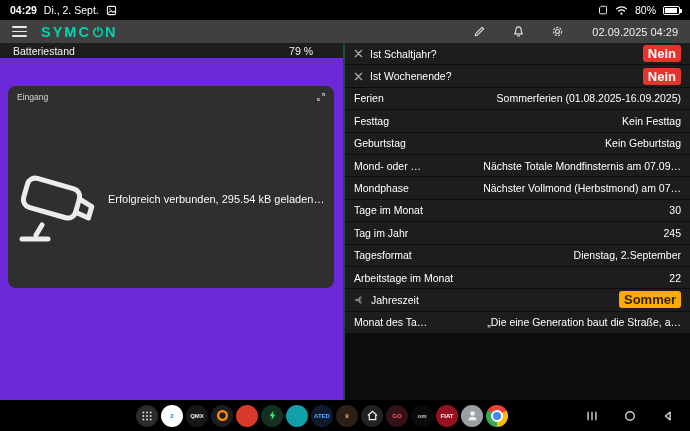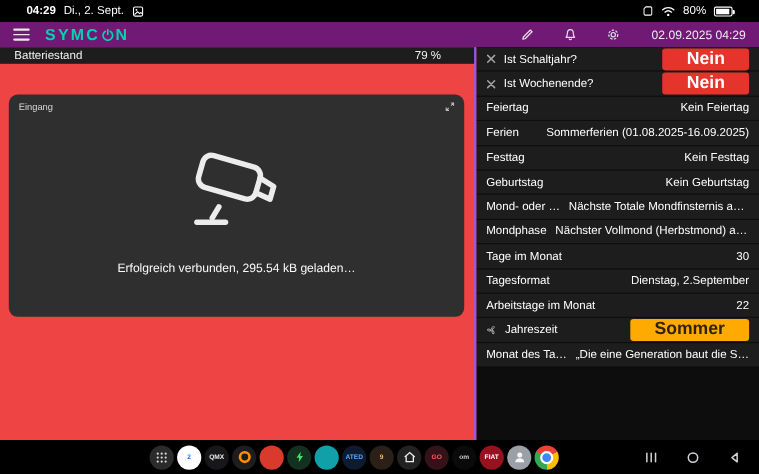--- a/index.html
+++ b/index.html
@@ -2,59 +2,59 @@
 <html style="--accent: #00d3ae;"><head>
 <meta charset="utf-8">
 <style>
   *{margin:0;padding:0;box-sizing:border-box}
   html,body{background:#000}
   .screen{position:relative;width:690px;height:431px;background:#000;overflow:hidden;
           font-family:"Liberation Sans",sans-serif;color:#fff}
 
   
   .status-bar{height:20px;display:flex;justify-content:space-between;align-items:center;
-              padding:0 24px;font-size:10.5px;background:#000}
+              padding:0 10px;font-size:10.5px;background:#000}
   .sb-left,.sb-right{display:flex;align-items:center;gap:7px}
   .sb-time{font-weight:700}
   .sb-icon{display:flex;align-items:center}
   .battery{width:17px;height:9px;border:1px solid #fff;border-radius:2px;position:relative}
   .battery i{position:absolute;left:1px;top:1px;bottom:1px;width:80%;background:#fff}
   .battery:after{content:"";position:absolute;right:-3px;top:2px;width:2px;height:4px;background:#fff;border-radius:0 1px 1px 0}
 
   
   .app-header{height:23px;display:flex;justify-content:space-between;align-items:center;
-              padding:0 12px;background:#701a75}
+              padding:0 12px;background:#404040}
   .hdr-left{display:flex;align-items:center;gap:14px}
   .hamburger{display:flex;flex-direction:column;gap:2.5px;width:15px;cursor:pointer}
   .hamburger span{height:1.7px;background:#e8e8e8;border-radius:1px}
   .logo{display:flex;align-items:center;font-size:14.5px;font-weight:700;letter-spacing:2px;color:var(--accent,#00d3ae)}
   .logo .power-o{margin:0 1px;display:flex}
   .hdr-right{display:flex;align-items:center;gap:26px}
   .hdr-icon{display:flex;cursor:pointer}
   .hdr-datetime{font-size:11px;color:#ededed;margin-left:2px}
 
   
   .content{display:flex;height:357px}
-  .left-panel{width:433px;background:#ef4444;border-right:2px solid #8b5cf6;position:relative}
+  .left-panel{width:345px;background:#6d28d9;border-right:2px solid #14532d;position:relative}
   .battery-row{height:15px;background:#1d1d1d;display:flex;align-items:center;justify-content:space-between;
                padding:0 30px 0 13px;font-size:10.5px;color:#f2f2f2}
   .camera-card{margin:28px 9px 0 8px;height:202px;background:#2f2f2f;border-radius:8px;position:relative;
-               display:flex;flex-direction:column;align-items:center}
+               display:flex;align-items:center}
   .card-title{position:absolute;top:6px;left:9px;font-size:8.5px;color:#d8d8d8}
   .expand-icon{position:absolute;top:6px;right:8px;display:flex;cursor:pointer}
   .camera-icon{margin-top:46px;display:flex}
   .camera-status{margin-top:24px;font-size:11px;color:#fafafa}
 
   .right-panel{flex:1;background:#0d0d0d;overflow:hidden;display:flex;flex-direction:column}
   .vrow{flex:0 0 21.4px;height:21.4px;margin-bottom:1px;background:#1d1d1d;display:flex;align-items:center;
         padding:0 9px;font-size:10.5px;cursor:pointer}
   .vicon{display:flex;margin-right:7px}
   .vlabel{white-space:nowrap;margin-right:8px;color:#fff}
   .vval{margin-left:auto;white-space:nowrap;overflow:hidden;text-overflow:ellipsis;text-align:right;color:#fff}
-  .badge{margin-left:auto;font-size:16px;font-weight:700;padding:2px 22px;border-radius:3px;line-height:1;white-space:nowrap}
+  .badge{margin-left:auto;font-size:13px;font-weight:700;padding:2px 5px;border-radius:3px;line-height:1;white-space:nowrap}
 
   
   .taskbar{position:absolute;left:0;right:0;bottom:0;height:31px;background:#000;display:flex;align-items:center}
   .tb-apps{display:flex;align-items:center;gap:3px;margin-left:136px}
   .app-icon{width:22px;height:22px;border-radius:50%;display:flex;align-items:center;justify-content:center;
             font-size:6px;font-weight:700;cursor:pointer;position:relative;overflow:hidden;background:#222}
   .chrome-icon{background:conic-gradient(from -60deg,#ea4335 0 120deg,#fbbc05 0 240deg,#34a853 0 360deg)}
   .chrome-icon::after{content:"";position:absolute;width:8px;height:8px;border-radius:50%;
                       background:#4285f4;border:2px solid #fff}
   .tb-nav{margin-left:auto;display:flex;align-items:center;gap:26px;margin-right:16px}
@@ -176,24 +176,20 @@
         <div class="vrow">
           <span class="vicon">
             <svg viewBox="0 0 10 10" width="9" height="9" fill="none">
               <path d="M1.5 1.5 L8.5 8.5 M8.5 1.5 L1.5 8.5" stroke="#a5a5a5" stroke-width="1.5" stroke-linecap="round"></path>
             </svg>
           </span>
           <span class="vlabel">Ist Wochenende?</span>
           <span class="badge" style="background: rgb(228, 52, 44); color: rgb(255, 255, 255);">Nein</span>
         </div>
         <div class="vrow">
-          <span class="vlabel">Feiertag</span>
-          <span class="vval">Kein Feiertag</span>
-        </div>
-        <div class="vrow">
           <span class="vlabel">Ferien</span>
           <span class="vval">Sommerferien (01.08.2025-16.09.2025)</span>
         </div>
         <div class="vrow">
           <span class="vlabel">Festtag</span>
           <span class="vval">Kein Festtag</span>
         </div>
         <div class="vrow">
           <span class="vlabel">Geburtstag</span>
           <span class="vval">Kein Geburtstag</span>
@@ -202,20 +198,24 @@
           <span class="vlabel">Mond- oder …</span>
           <span class="vval">Nächste Totale Mondfinsternis am 07.09…</span>
         </div>
         <div class="vrow">
           <span class="vlabel">Mondphase</span>
           <span class="vval">Nächster Vollmond (Herbstmond) am 07…</span>
         </div>
         <div class="vrow">
           <span class="vlabel">Tage im Monat</span>
           <span class="vval">30</span>
+        </div>
+        <div class="vrow">
+          <span class="vlabel">Tag im Jahr</span>
+          <span class="vval">245</span>
         </div>
         <div class="vrow">
           <span class="vlabel">Tagesformat</span>
           <span class="vval">Dienstag, 2.September</span>
         </div>
         <div class="vrow">
           <span class="vlabel">Arbeitstage im Monat</span>
           <span class="vval">22</span>
         </div>
         <div class="vrow">

